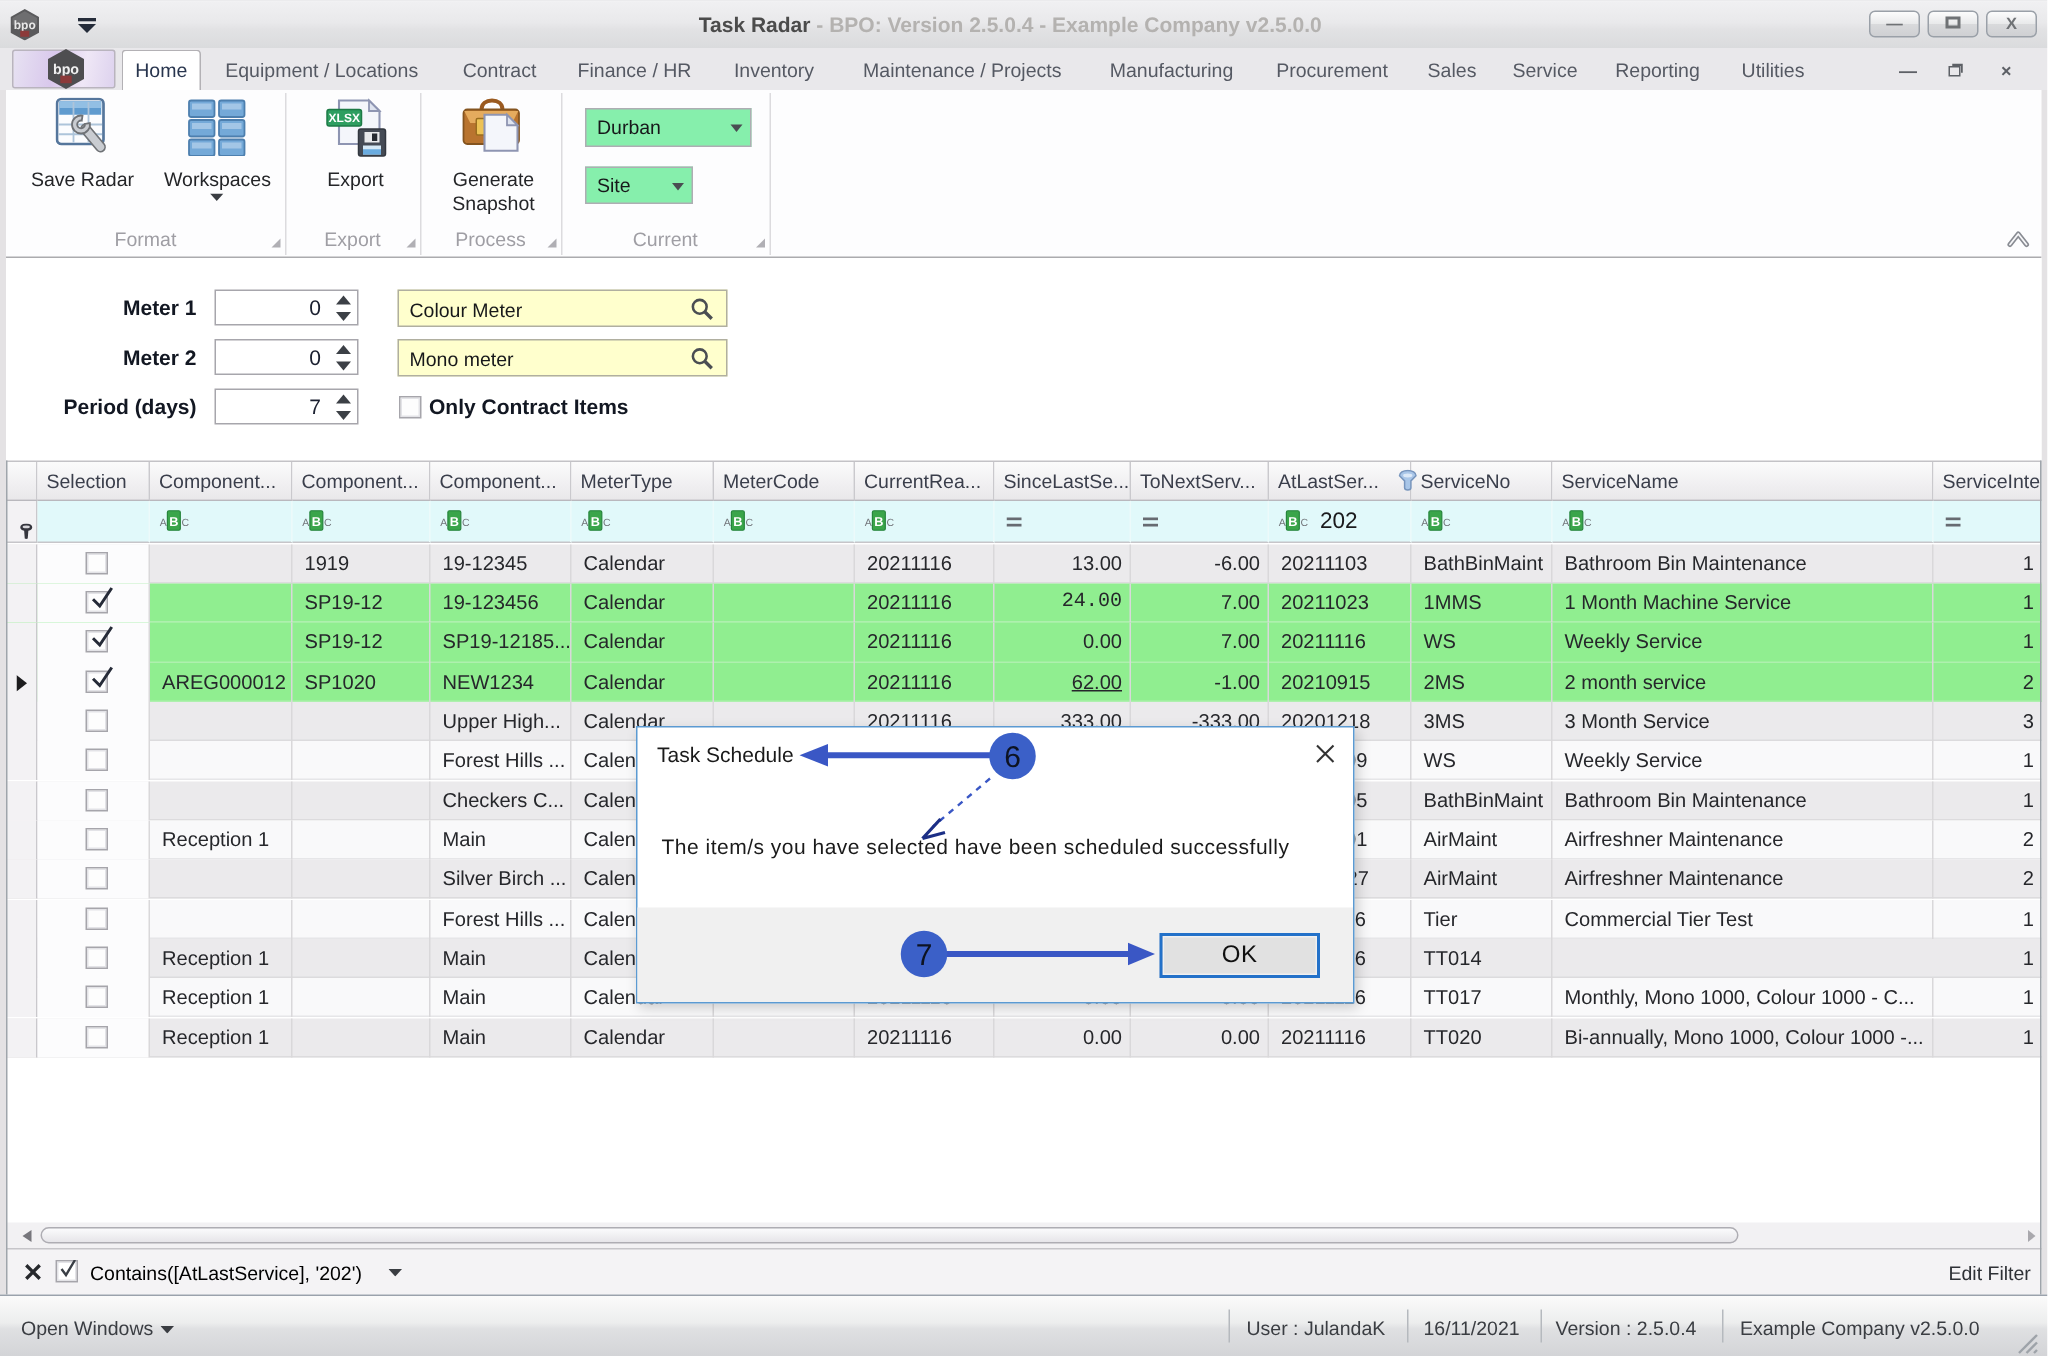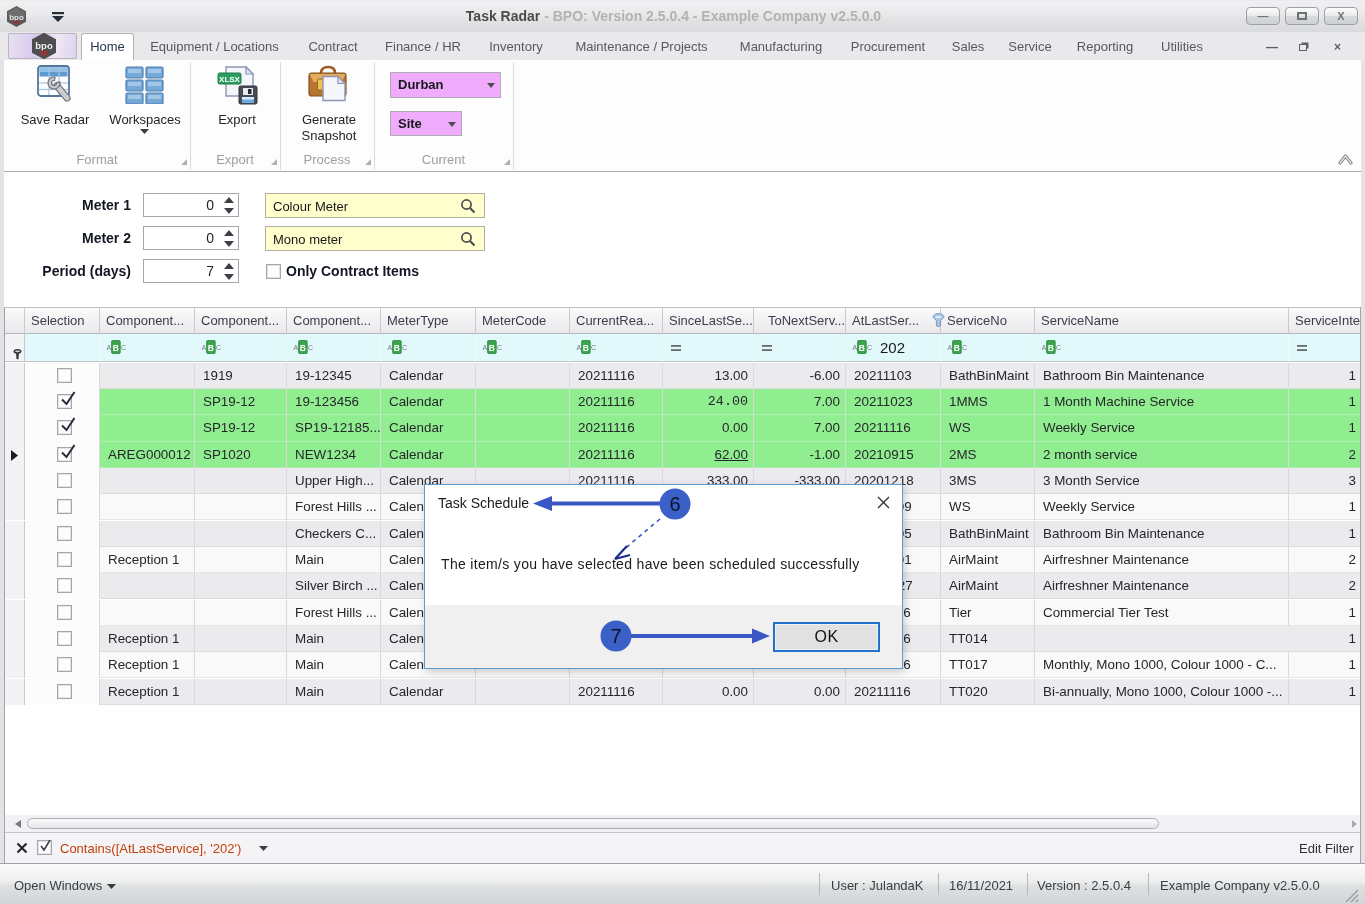--- a/index.html
+++ b/index.html
@@ -26,21 +26,21 @@
 .rtab.active { background:#ffffff; border:1px solid #b3b1b5; border-bottom:none; border-radius:3px 3px 0 0;
   top:1px; height:27px; line-height:26px; color:#28354e; }
 .tinybtn { position:absolute; top:9px; color:#5d6066; font-size:12px; font-weight:bold; line-height:12px; }
 
 
 #ribbon { position:absolute; left:4px; top:60px; width:1357px; height:112px; background:#fdfdfe;
   border-bottom:1px solid #ababae; }
 .rsep { position:absolute; top:2px; width:1px; height:108px; background:#dcdbde; }
 .rglabel { position:absolute; top:92px; height:18px; font-size:13px; color:#9f9ea4; text-align:center; width:100%; }
 .ribtext { position:absolute; font-size:13px; color:#242528; text-align:center; }
-.combo { position:absolute; background:#f0abfc; border:1px solid #aeadb3;font-weight:bold; }
+.combo { position:absolute; background:#86efac; border:1px solid #aeadb3; }
 .combo .ar { position:absolute; right:5px; top:50%; margin-top:-2px; width:0; height:0;
   border-left:4px solid transparent; border-right:4px solid transparent; border-top:5px solid #4a4d52; }
 .combo .tx { position:absolute; left:7px; top:4px; font-size:13px; color:#17181a; }
 
 
 #fpanel { position:absolute; left:4px; top:172px; width:1357px; height:135px; background:#fff; }
 .flabel { position:absolute; font-size:14px; font-weight:bold; color:#121722; text-align:right; }
 .spin { position:absolute; width:96px; height:24px; background:#fff; border:1px solid #a7a6ac; }
 .spin .val { position:absolute; right:24px; top:3px; font-size:14px; color:#1b2030; }
 .lookup { position:absolute; width:220px; height:25px; background:#ffffcd; border:1px solid #b0afa0; }
@@ -274,21 +274,21 @@
 <div id="grid">
 <div class="gh" style="left:0px;width:21px;"></div>
 <div class="gh" style="left:21px;width:75px;">Selection</div>
 <div class="gh" style="left:96px;width:95px;">Component...</div>
 <div class="gh" style="left:191px;width:92px;">Component...</div>
 <div class="gh" style="left:283px;width:94px;">Component...</div>
 <div class="gh" style="left:377px;width:95px;">MeterType</div>
 <div class="gh" style="left:472px;width:94px;">MeterCode</div>
 <div class="gh" style="left:566px;width:93px;">CurrentRea...</div>
 <div class="gh" style="left:659px;width:91px;">SinceLastSe...</div>
-<div class="gh" style="left:750px;width:92px;text-align:right;">ToNextServ...</div>
+<div class="gh" style="left:750px;width:92px;">ToNextServ...</div>
 <div class="gh" style="left:842px;width:95px;">AtLastSer...</div>
 <div class="gh" style="left:937px;width:94px;">ServiceNo</div>
 <div class="gh" style="left:1031px;width:254px;">ServiceName</div>
 <div class="gh" style="left:1285px;width:72px;">ServiceInte...</div>
 <svg class="abs" style="left:928px;top:5px" width="13" height="15" viewBox="0 0 13 15">
 <path d="M1 4.2 a5.5 3.6 0 0 1 11 0 l-3.4 3.4 v4.6 a2.1 1.4 0 0 1 -4.2 0 V7.6 z" fill="#a9c6e8" stroke="#7795bd" stroke-width="1"></path>
 <ellipse cx="6.5" cy="4" rx="3.1" ry="1.3" fill="#dce9f8"></ellipse>
     </svg>
 <div class="gf" style="left:0px;width:21px;background:#f3f2f4;border-right:1px solid #c9c8cc;"></div>
 <div class="gf" style="left:21px;width:75px;"></div>
@@ -616,21 +616,21 @@
 </div>
 
 <div id="filterbar">
   <svg class="abs" style="left:12px;top:9px" width="12" height="12" viewBox="0 0 12 12">
       <path d="M1.5 1.5 L10.5 10.5 M10.5 1.5 L1.5 10.5" stroke="#26282c" stroke-width="2.2"></path>
     </svg>
   <div class="cb" style="left:33px;top:7px;background:#fff;"></div>
   <svg class="abs" style="left:35px;top:7px" width="13" height="13" viewBox="0 0 13 13">
       <path d="M2 6 L5 10 L11 0" fill="none" stroke="#3a3f46" stroke-width="1.6"></path>
     </svg>
-  <div class="abs" style="left:56px;top:8px;font-size:13px;color:#c2410c;">Contains([AtLastService], '202')</div>
+  <div class="abs" style="left:56px;top:8px;font-size:13px;color:#000000;">Contains([AtLastService], '202')</div>
   <svg class="abs" style="left:255px;top:13px" width="9" height="5" viewBox="0 0 9 5">
       <polygon points="0,0 9,0 4.5,5" fill="#3a3d42"></polygon>
     </svg>
   <div class="abs" style="left:1295px;top:8px;font-size:13px;color:#2e3136;">Edit Filter</div>
 </div>
 
 <div id="statusbar">
   <div class="sbtext" style="left:14px;">Open Windows</div>
   <svg class="abs" style="left:107px;top:20px" width="9" height="5" viewBox="0 0 9 5">
       <polygon points="0,0 9,0 4.5,5" fill="#3a3d42"></polygon>

